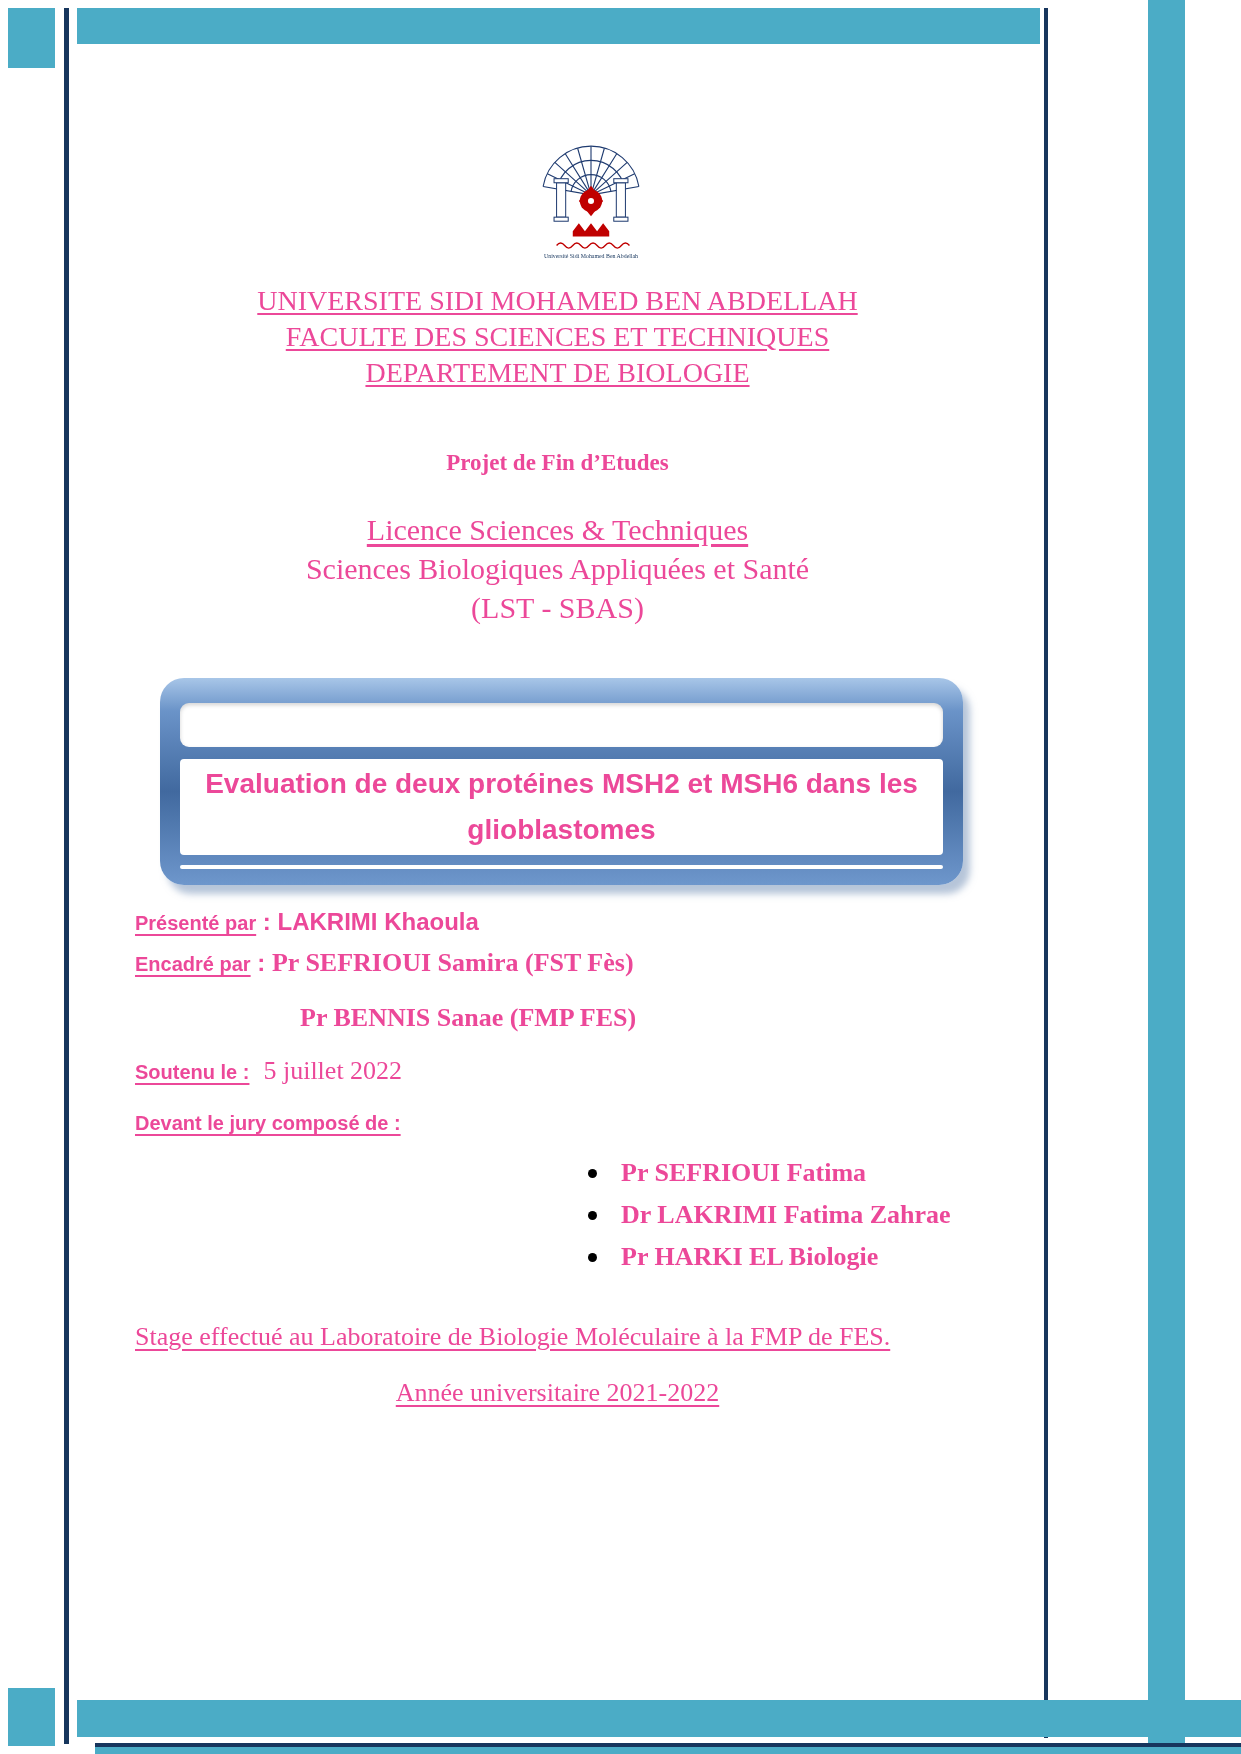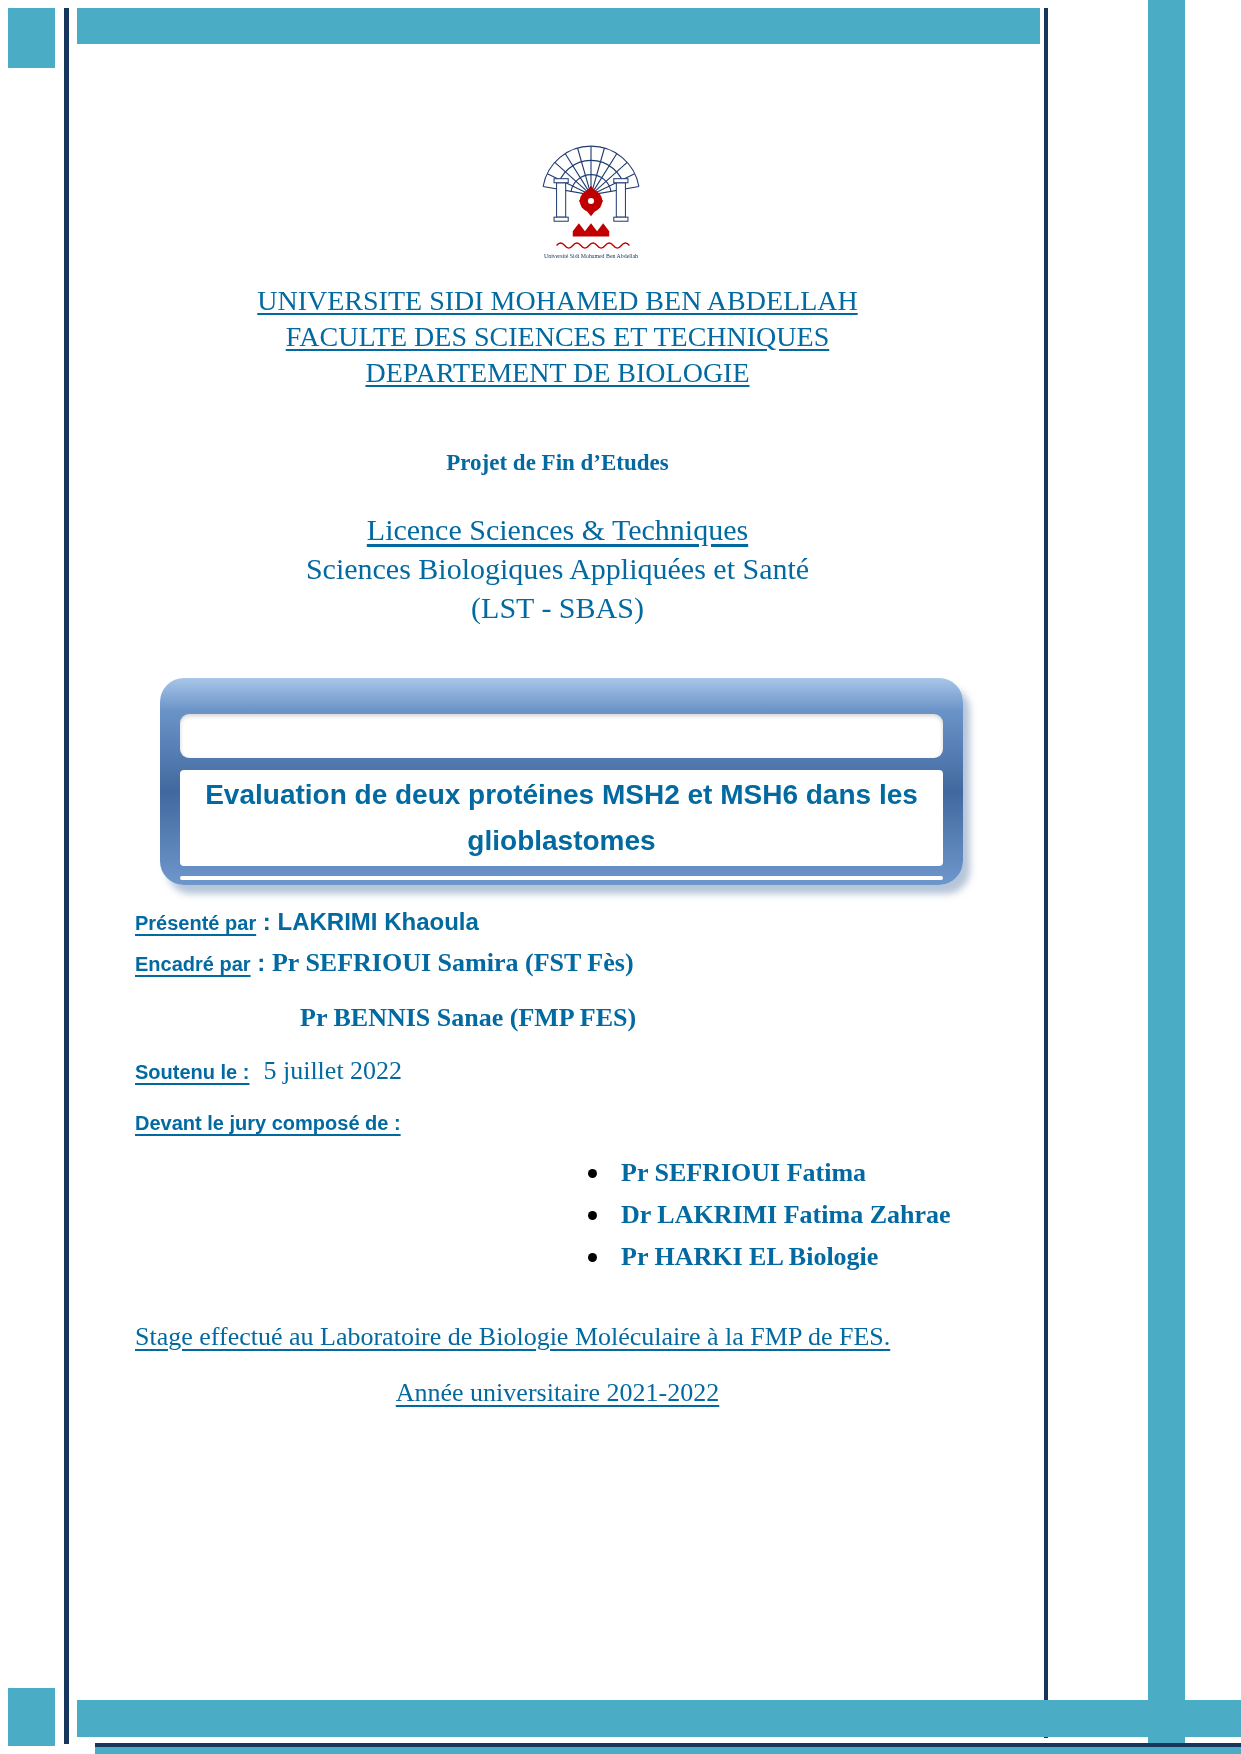--- a/index.html
+++ b/index.html
@@ -1,18 +1,18 @@
 <!DOCTYPE html>
 <html><head>
 <meta charset="utf-8">
 <style>
   html,body { margin:0; padding:0; background:#ffffff; }
   .page {
     position:relative; width:1241px; height:1754px; background:#ffffff;
-    overflow:hidden; font-family:"Liberation Serif", serif; color:#0369a1;
+    overflow:hidden; font-family:"Liberation Serif", serif; color:#ec4899;
   }
   .b { position:absolute; }
   .teal { background:#4BACC6; }
   .navy { background:#17365D; }
 
   .b-top-left    { left:8px;    top:8px;    width:47px;  height:60px; }
   .b-left-line   { left:64px;   top:8px;    width:5px;   height:1736px; }
   .b-top-bar     { left:77px;   top:8px;    width:963px; height:36px; }
   .b-right-line  { left:1044px; top:8px;    width:4px;   height:1730px; }
   .b-right-band  { left:1148px; top:0;      width:37px;  height:1754px; }
@@ -29,21 +29,21 @@
   .univ-lines { top:283px; font-size:28px; line-height:36px; }
   .univ-lines .u-line { text-decoration:underline; text-underline-offset:3px; }
 
   .project-line { top:450px; font-size:23px; font-weight:bold; }
 
   .degree-lines { top:510px; font-size:30px; line-height:39px; }
   .degree-lines .underl { text-decoration:underline; text-underline-offset:4px; }
 
   .title-box {
     position:absolute; left:160px; top:678px; width:803px; height:207px;
-    box-sizing:border-box; padding:16px 20px; border-radius:24px;
+    box-sizing:border-box; padding:5px 20px; border-radius:24px;
     background:linear-gradient(180deg,#a8c6e8 0%, #6a93c8 16%, #41699f 55%, #6e97cc 100%);
     box-shadow:7px 9px 7px rgba(110,140,180,0.5);
   }
   .title-box-strip {
     margin-top:20px; height:44px; background:#ffffff; border-radius:9px;
     box-shadow:inset 0 2px 4px rgba(0,0,0,0.18);
   }
   .title-box-main {
     margin-top:12px; height:96px; background:#ffffff; border-radius:4px;
     display:flex; align-items:center; justify-content:center;

